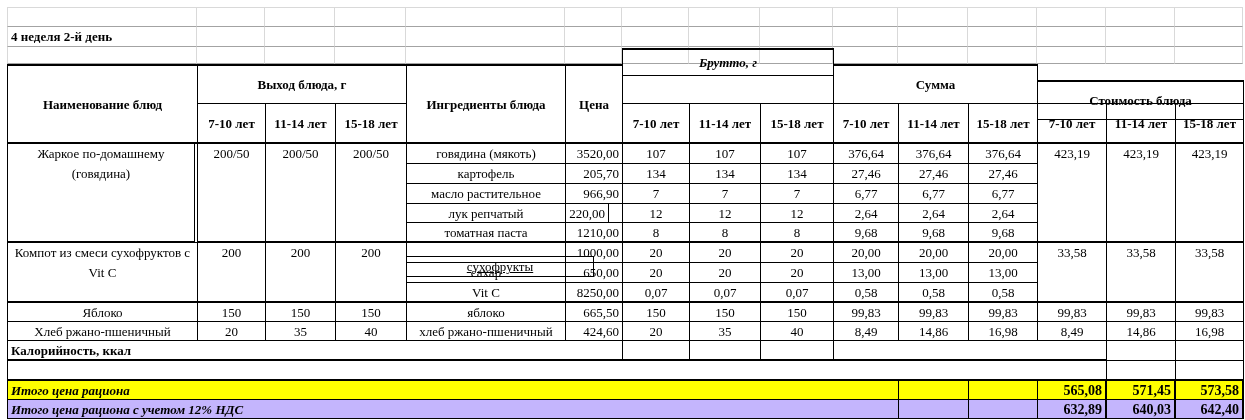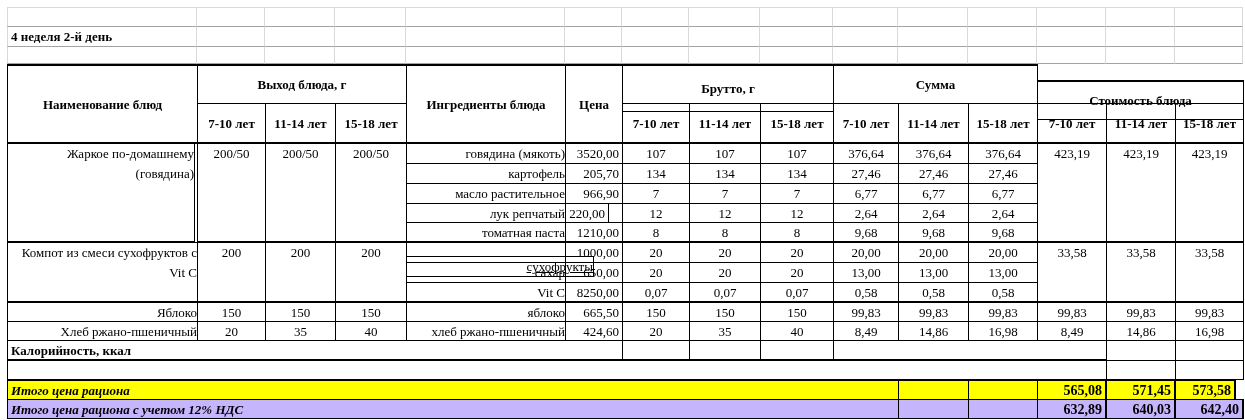--- a/index.html
+++ b/index.html
@@ -5,21 +5,21 @@
     html, body { margin: 0; padding: 0; background: #ffffff; }
     body { width: 1245px; height: 420px; position: relative; overflow: hidden;
            font-family: "Liberation Serif", "DejaVu Serif", serif; color: #000; }
     .sheet { position: absolute; left: 0; top: 0; width: 1245px; height: 420px; }
     .cell { position: absolute; box-sizing: border-box; font-size: 13px; line-height: 19px;
             white-space: nowrap; overflow: hidden; }
     .grid { border-right: 1px solid #d9d9d9; border-bottom: 1px solid #a3a3a3; }
     .b { border: 1px solid #000; }
     .hdr { font-weight: bold; display: flex; align-items: center; justify-content: center; text-align: left; }
     .num { text-align: center; }
-    .left { text-align: right; padding-left: 0; }
+    .left { text-align: center; padding-left: 0; }
     .wrap { white-space: normal; line-height: 20px; }
     .title { font-weight: bold; font-size: 13px; padding-left: 3px; }
     .yellow { background: #ffff00; }
     .orange { background: #c4b5fd; }
     .tot-label { font-weight: bold; font-style: italic; padding-left: 3px; }
     .tot-num { font-weight: bold; text-align: right; padding-right: 3px; font-size: 14px; }
   </style>
 </head>
 <body>
 
@@ -73,21 +73,21 @@
   <div class="cell grid" style="left:1106px;top:47px;width:69px;height:17px;"></div>
   <div class="cell grid" style="left:1175px;top:47px;width:68px;height:17px;"></div>
 
   <div class="cell b hdr" style="left:7px;top:64px;width:191px;height:80px;border-width:2px 1px 2px 1px;">Наименование блюд</div>
   <div class="cell b hdr" style="left:197px;top:64px;width:210px;height:40px;border-top-width:2px;">Выход блюда, г</div>
   <div class="cell b hdr" style="left:197px;top:103px;width:69px;height:41px;border-bottom-width:2px;">7-10 лет</div>
   <div class="cell b hdr" style="left:265px;top:103px;width:71px;height:41px;border-bottom-width:2px;">11-14 лет</div>
   <div class="cell b hdr" style="left:335px;top:103px;width:72px;height:41px;border-bottom-width:2px;">15-18 лет</div>
   <div class="cell b hdr" style="left:406px;top:64px;width:160px;height:80px;border-width:2px 1px 2px 1px;">Ингредиенты блюда</div>
   <div class="cell b hdr" style="left:565px;top:64px;width:58px;height:80px;border-width:2px 1px 2px 1px;">Цена</div>
-  <div class="cell b hdr" style="left:622px;top:64px;width:212px;height:48px;border-top-width:2px;">Брутто, г</div>
+  <div class="cell b hdr" style="left:622px;top:48px;width:212px;height:28px;border-top-width:2px;font-style:italic;">Брутто, г</div>
   <div class="cell b hdr" style="left:622px;top:103px;width:68px;height:41px;border-bottom-width:2px;">7-10 лет</div>
   <div class="cell b hdr" style="left:689px;top:103px;width:72px;height:41px;border-bottom-width:2px;">11-14 лет</div>
   <div class="cell b hdr" style="left:760px;top:103px;width:74px;height:41px;border-bottom-width:2px;">15-18 лет</div>
   <div class="cell b hdr" style="left:833px;top:64px;width:205px;height:40px;border-top-width:2px;">Сумма</div>
   <div class="cell b hdr" style="left:833px;top:103px;width:66px;height:41px;border-bottom-width:2px;">7-10 лет</div>
   <div class="cell b hdr" style="left:898px;top:103px;width:71px;height:41px;border-bottom-width:2px;">11-14 лет</div>
   <div class="cell b hdr" style="left:968px;top:103px;width:70px;height:41px;border-bottom-width:2px;">15-18 лет</div>
   <div class="cell b hdr" style="left:1037px;top:64px;width:207px;height:40px;border-top-width:2px;margin-top:16px;">Стоимость блюда</div>
   <div class="cell b hdr" style="left:1037px;top:103px;width:70px;height:41px;border-bottom-width:2px;">7-10 лет</div>
   <div class="cell b hdr" style="left:1106px;top:103px;width:70px;height:41px;border-bottom-width:2px;">11-14 лет</div>
@@ -223,21 +223,21 @@
 
   <div class="cell" style="left:7px;top:360px;width:1100px;height:19px;border-left:1px solid #000;"></div>
   <div class="cell b" style="left:1106px;top:360px;width:70px;height:20px;"></div>
   <div class="cell b" style="left:1175px;top:360px;width:69px;height:20px;"></div>
 
   <div class="cell b yellow tot-label" style="left:7px;top:379px;width:892px;height:21px;border-top-width:2px;">Итого цена рациона</div>
   <div class="cell b yellow" style="left:898px;top:379px;width:71px;height:21px;border-top-width:2px;"></div>
   <div class="cell b yellow" style="left:968px;top:379px;width:70px;height:21px;border-top-width:2px;"></div>
   <div class="cell b yellow tot-num" style="left:1037px;top:379px;width:70px;height:21px;border-top-width:2px;border-right-width:2px;">565,08</div>
   <div class="cell b yellow tot-num" style="left:1106px;top:379px;width:70px;height:21px;border-top-width:2px;border-right-width:2px;">571,45</div>
-  <div class="cell b yellow tot-num" style="left:1175px;top:379px;width:61px;height:21px;border-top-width:2px;border-right-width:2px;">573,58</div>
+  <div class="cell b yellow tot-num" style="left:1175px;top:379px;width:69px;height:21px;border-top-width:2px;border-right-width:2px;">573,58</div>
 
   <div class="cell b orange tot-label" style="left:7px;top:399px;width:892px;height:20px;">Итого цена рациона с учетом 12% НДС</div>
   <div class="cell b orange" style="left:898px;top:399px;width:71px;height:20px;"></div>
   <div class="cell b orange" style="left:968px;top:399px;width:70px;height:20px;"></div>
   <div class="cell b orange tot-num" style="left:1037px;top:399px;width:70px;height:20px;border-right-width:2px;">632,89</div>
   <div class="cell b orange tot-num" style="left:1106px;top:399px;width:70px;height:20px;border-right-width:2px;">640,03</div>
   <div class="cell b orange tot-num" style="left:1175px;top:399px;width:69px;height:20px;border-right-width:2px;">642,40</div>
 
 </div>
 

